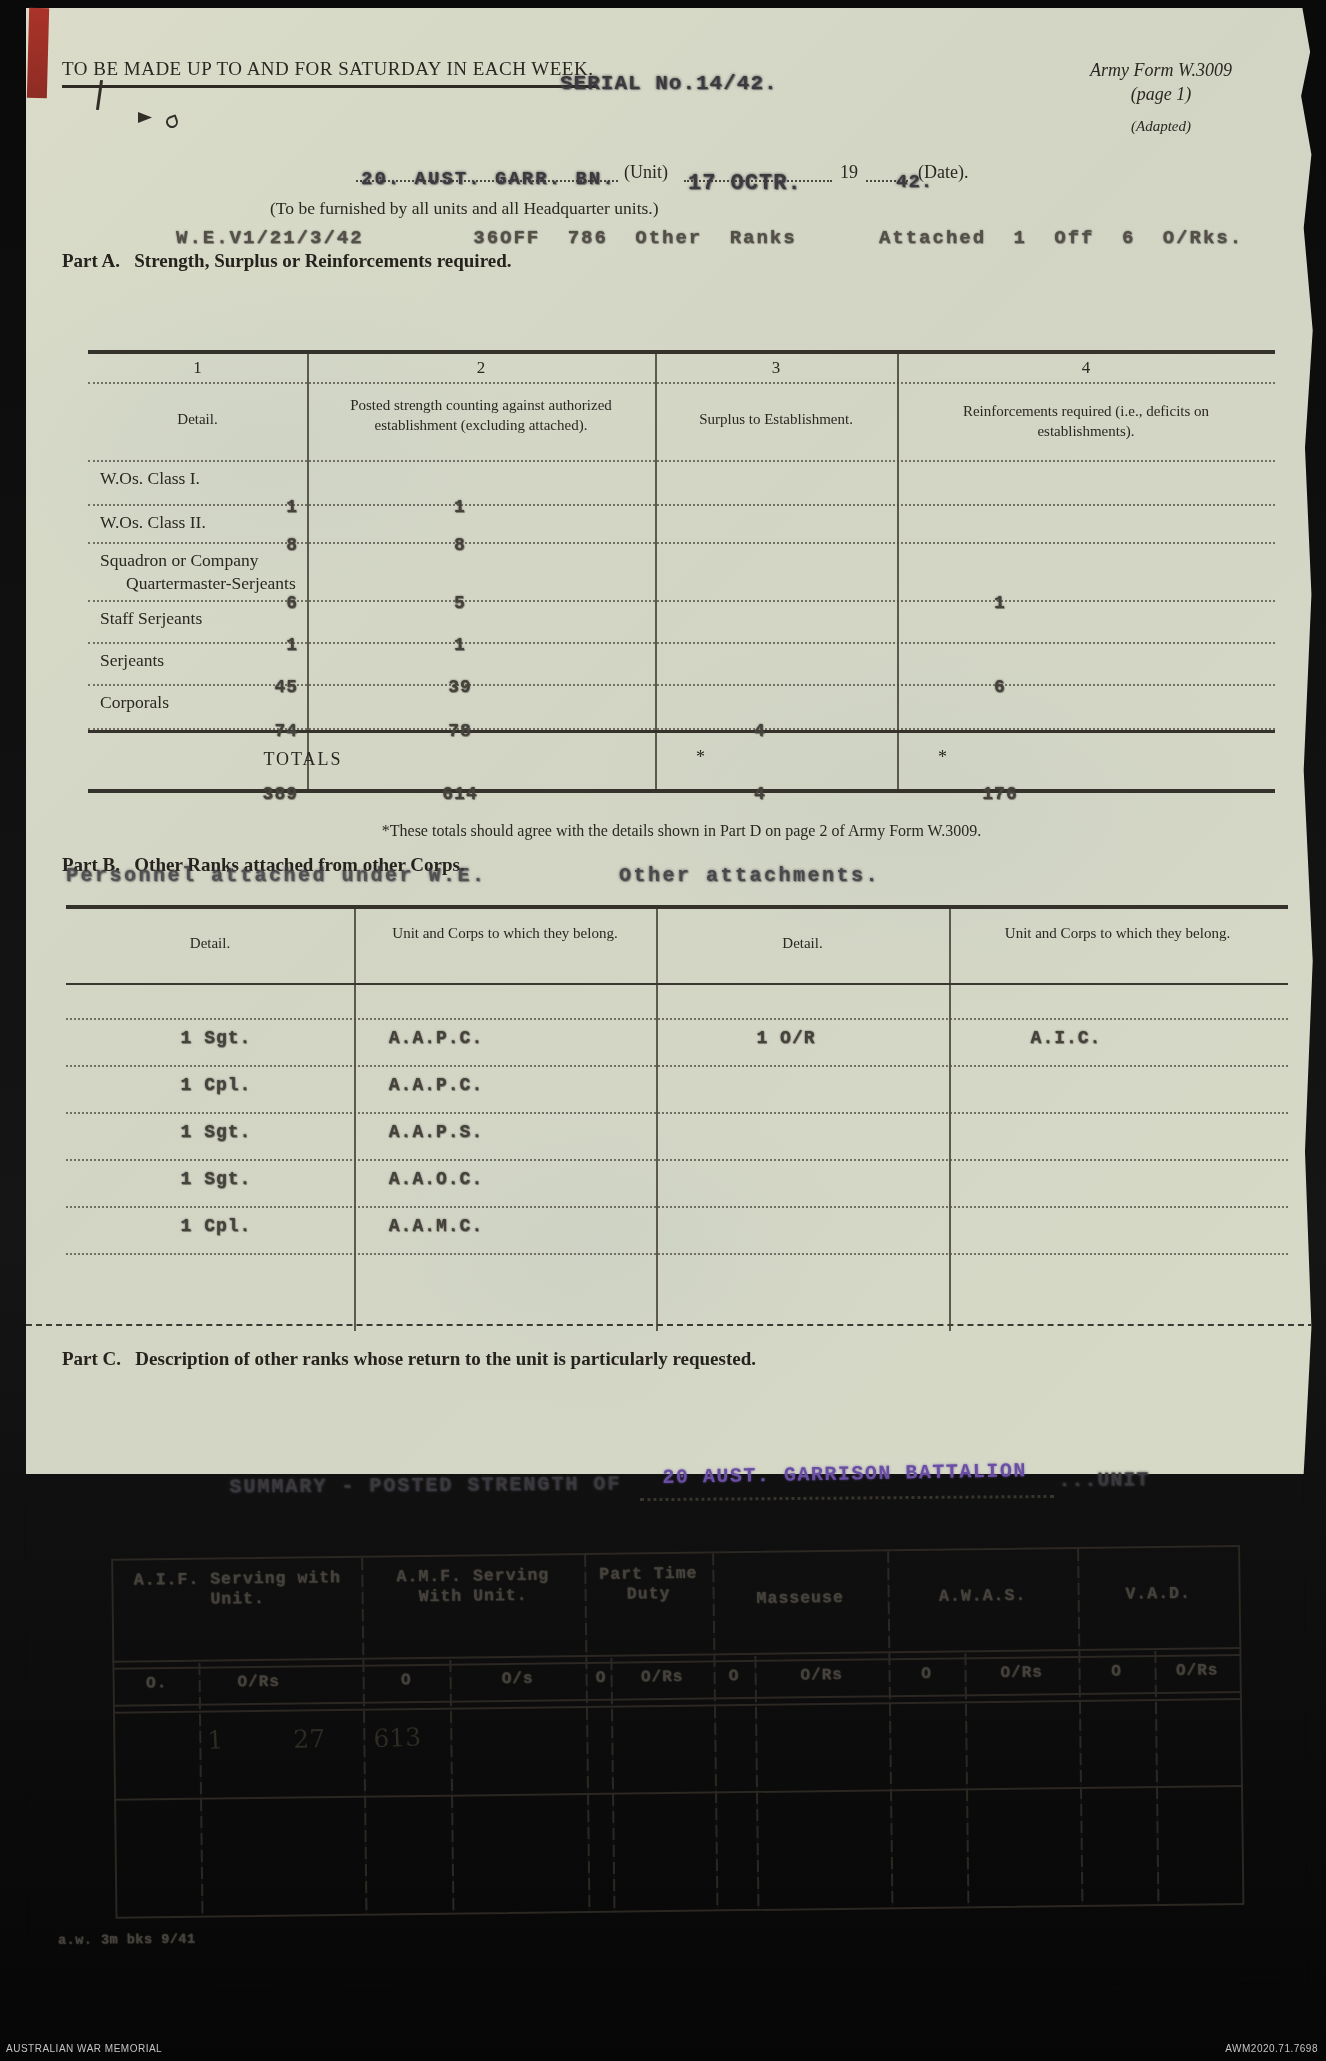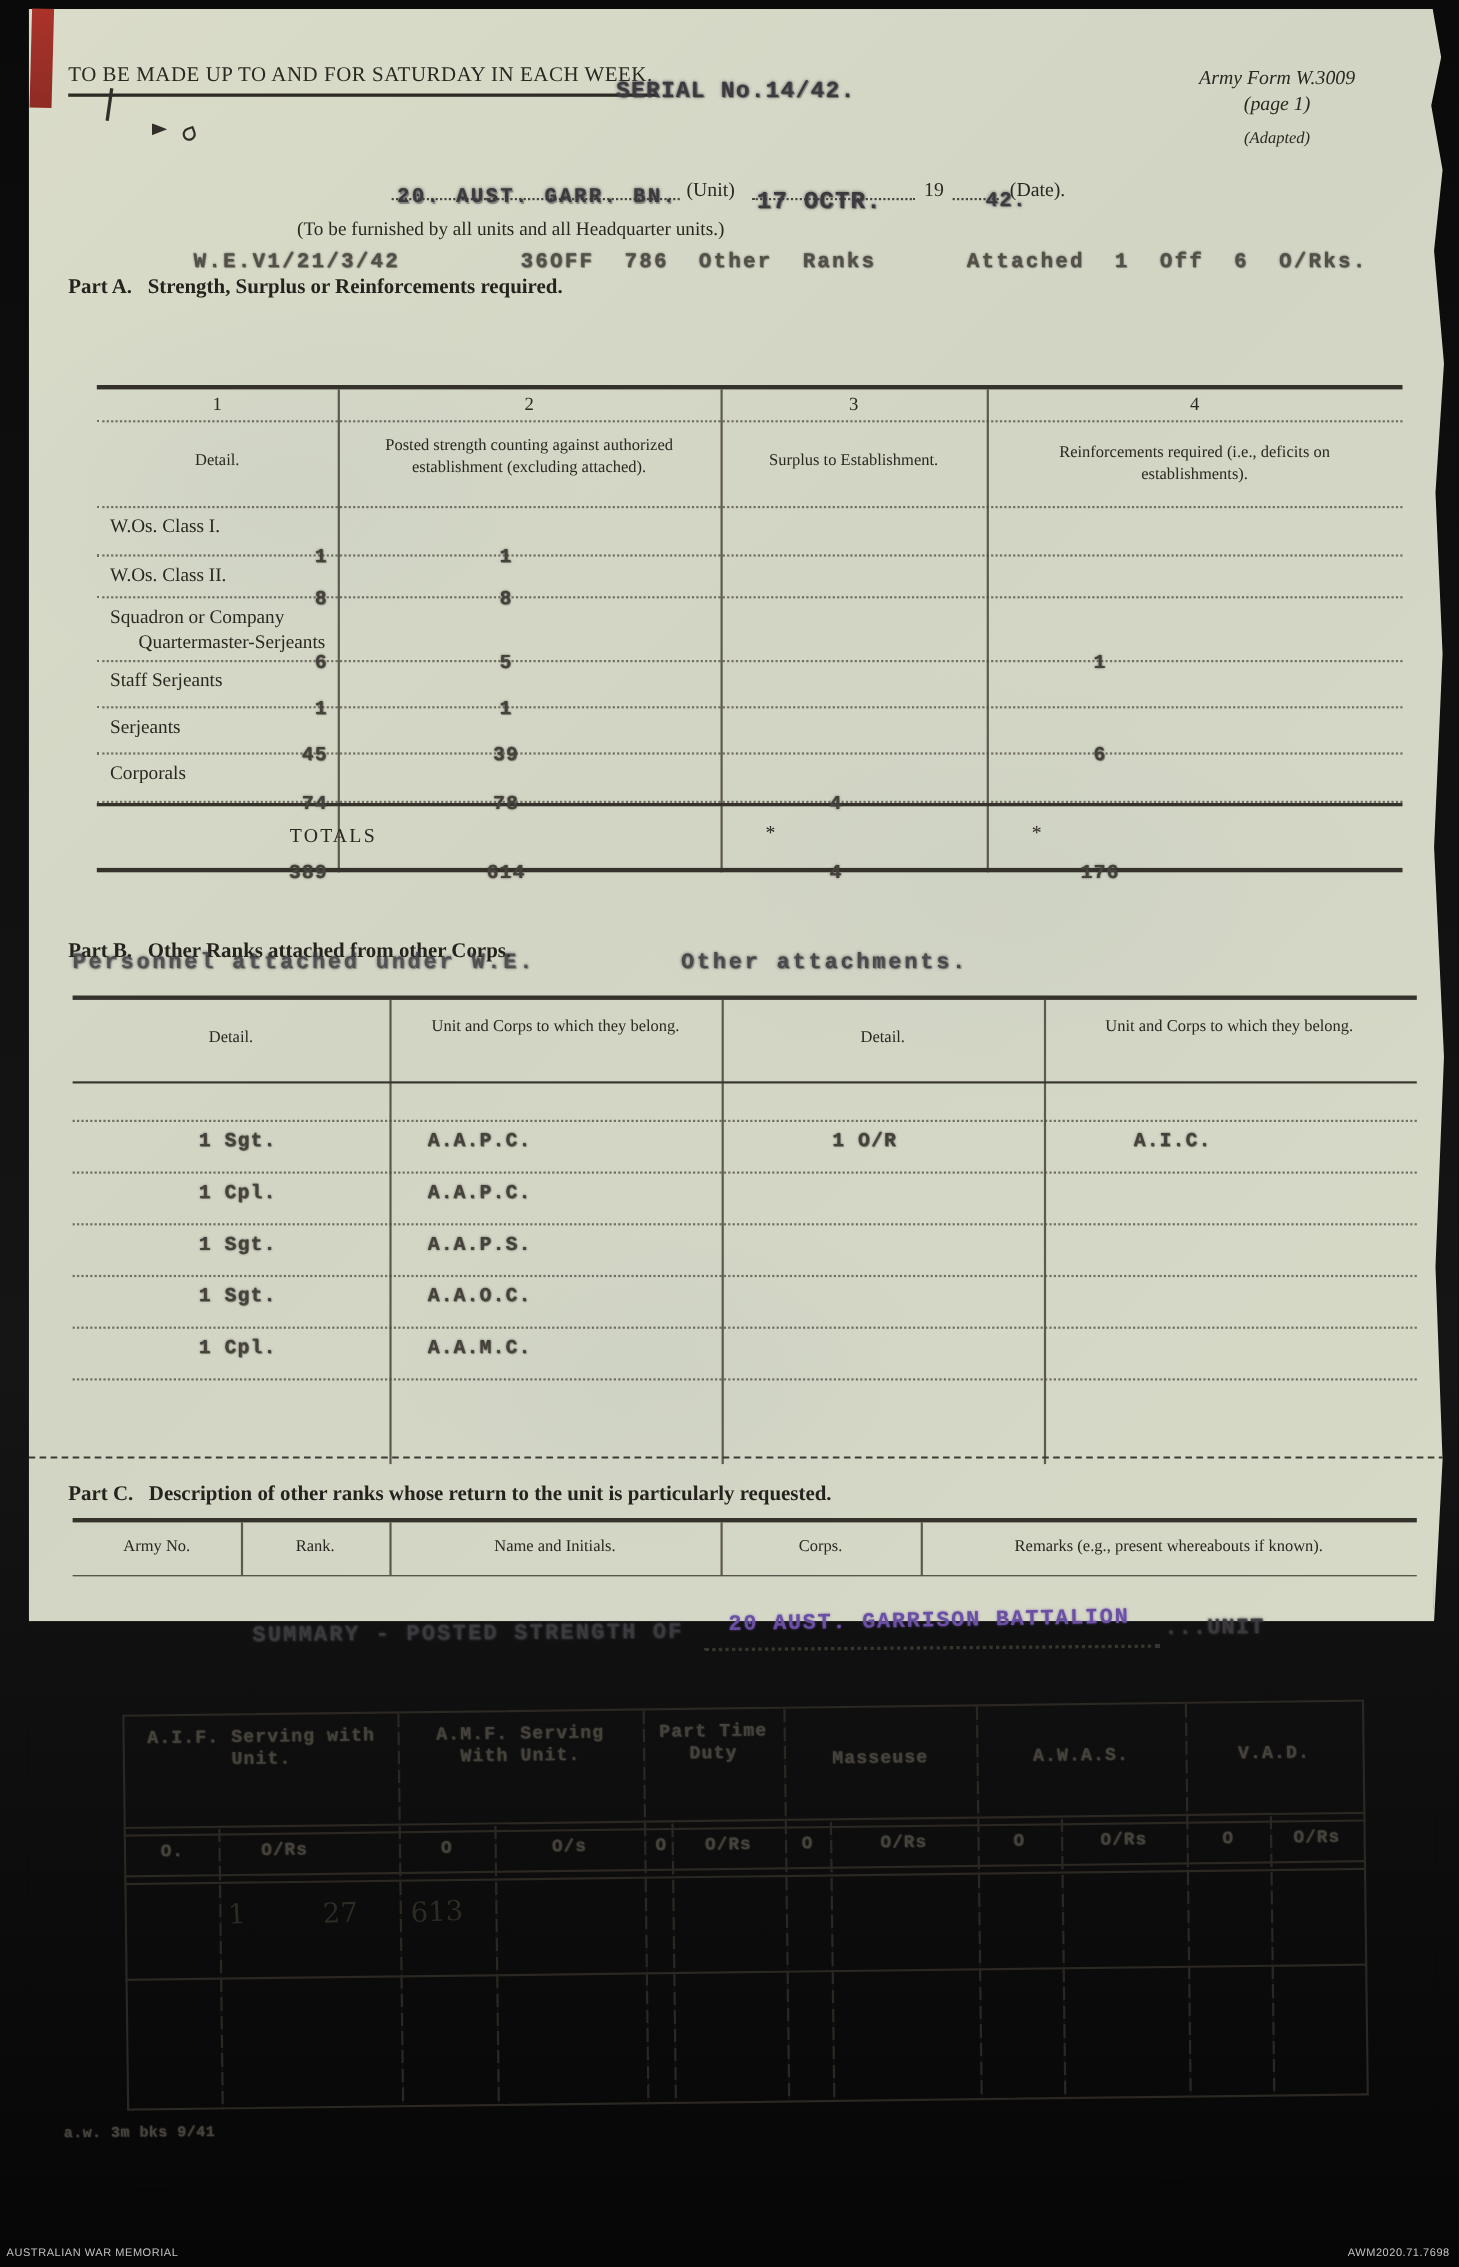--- a/index.html
+++ b/index.html
@@ -186,20 +186,21 @@
         <span class="pa-totlabel">TOTALS</span>
         <span class="pa-star" style="left:608px;">*</span>
         <span class="pa-star" style="left:850px;">*</span>
         <span class="tw pa-v pa-v1" style="bottom:-15px;">389</span>
         <span class="tw pa-v pa-v2" style="bottom:-15px;">614</span>
         <span class="tw pa-v pa-v3" style="bottom:-15px;">4</span>
         <span class="tw pa-v pa-v4" style="bottom:-15px;">176</span>
       </div>
     </div>
 
+    <div class="abs" style="left:62px;top:814px;width:1187px;text-align:center;font-size:16px;color:#2b2822;">*These totals should agree with the details shown in Part D on page 2 of Army Form  W.3009.</div>
 
     <div class="abs" style="left:36px;top:846px;font-size:19px;font-weight:bold;white-space:pre;color:#26231e;">Part B.   Other Ranks attached from other Corps.</div>
     <div class="abs tw tw-heavy" style="left:40px;top:856px;font-size:20px;letter-spacing:2.5px;opacity:.85;">Personnel attached under W.E.</div>
     <div class="abs tw tw-heavy" style="left:548px;top:856px;font-size:20px;letter-spacing:2.5px;opacity:.9;padding-left:45px;">Other attachments.</div>
 
     <div class="pb-table">
       <div class="pb-vl" style="left:288px;"></div>
       <div class="pb-vl" style="left:590px;"></div>
       <div class="pb-vl" style="left:883px;"></div>
 
@@ -234,31 +235,20 @@
         <span class="tw pb-v pb-v1">1 Cpl.</span>
         <span class="tw pb-v pb-v2">A.A.M.C.</span>
       </div>
       <div class="pb-tail"></div>
     </div>
 
     <div class="abs" style="left:0;top:1316px;width:100%;border-top:2.5px dashed #3c3a33;"></div>
 
     <div class="abs" style="left:36px;top:1340px;font-size:19px;font-weight:bold;white-space:pre;color:#26231e;">Part C.   Description of other ranks whose return to the unit is particularly requested.</div>
 
-    <div class="pc-table">
-      <div class="pc-vl" style="left:153px;"></div>
-      <div class="pc-vl" style="left:288px;"></div>
-      <div class="pc-vl" style="left:589px;"></div>
-      <div class="pc-vl" style="left:771px;"></div>
-      <span class="pc-hcell" style="left:0;width:153px;">Army No.</span>
-      <span class="pc-hcell" style="left:153px;width:135px;">Rank.</span>
-      <span class="pc-hcell" style="left:288px;width:301px;">Name and Initials.</span>
-      <span class="pc-hcell" style="left:589px;width:182px;">Corps.</span>
-      <span class="pc-hcell" style="left:771px;width:451px;">Remarks (e.g., present whereabouts if known).</span>
-    </div>
   </div>
 
   <div class="slip">
 
     <div class="abs tw tw-heavy" style="left:205px;top:70px;font-size:20px;letter-spacing:2px;">SUMMARY - POSTED STRENGTH OF</div>
     <div class="abs" style="left:616px;top:72px;width:414px;border-bottom:3px dotted #38342e;height:24px;"></div>
     <div class="abs tw" style="left:638px;top:62px;font-size:20px;letter-spacing:1.5px;color:#6a4fa4;text-shadow:0 0 2.5px rgba(106,79,164,.75);transform:rotate(-0.6deg);">20 AUST. GARRISON BATTALION</div>
     <div class="abs tw tw-heavy" style="left:1034px;top:70px;font-size:20px;letter-spacing:1px;">...UNIT</div>
 
     <div class="sl-table">

